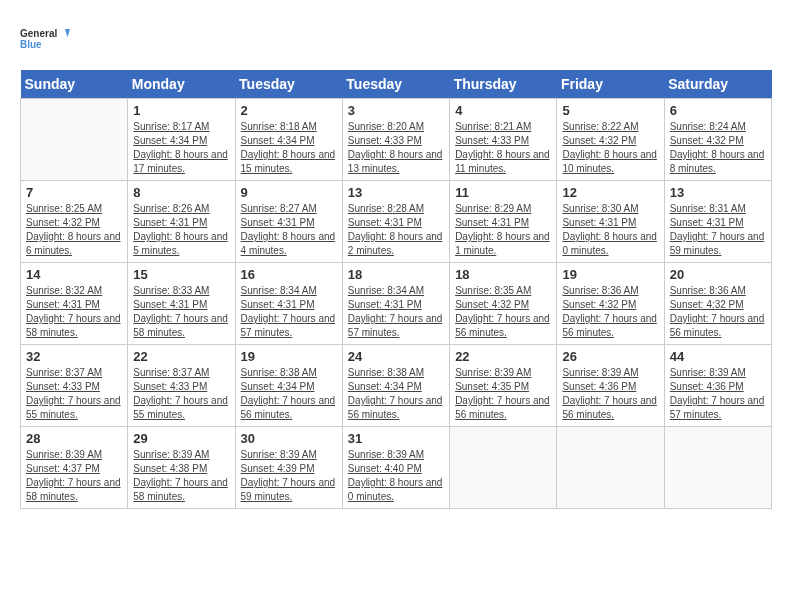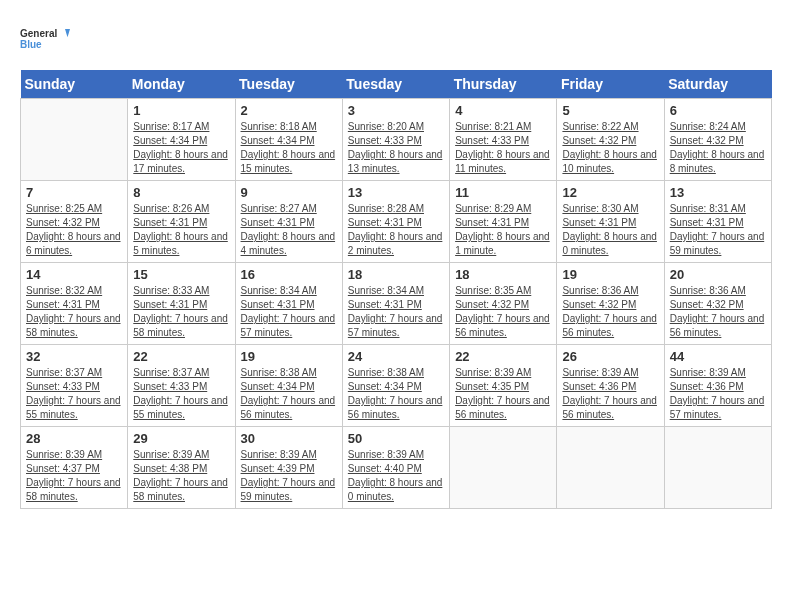--- a/index.html
+++ b/index.html
@@ -223,21 +223,21 @@
         </td>
         <td>
           <div class="day-number">29</div>
           <div class="day-info">Sunrise: 8:39 AM<br>Sunset: 4:38 PM<br>Daylight: 7 hours and 58 minutes.</div>
         </td>
         <td>
           <div class="day-number">30</div>
           <div class="day-info">Sunrise: 8:39 AM<br>Sunset: 4:39 PM<br>Daylight: 7 hours and 59 minutes.</div>
         </td>
         <td>
-          <div class="day-number">50</div>
+          <div class="day-number">31</div>
           <div class="day-info">Sunrise: 8:39 AM<br>Sunset: 4:40 PM<br>Daylight: 8 hours and 0 minutes.</div>
         </td>
         <td class="empty-cell"></td>
         <td class="empty-cell"></td>
         <td class="empty-cell"></td>
       </tr>
     </tbody>
 </table>
 
 </body></html>

